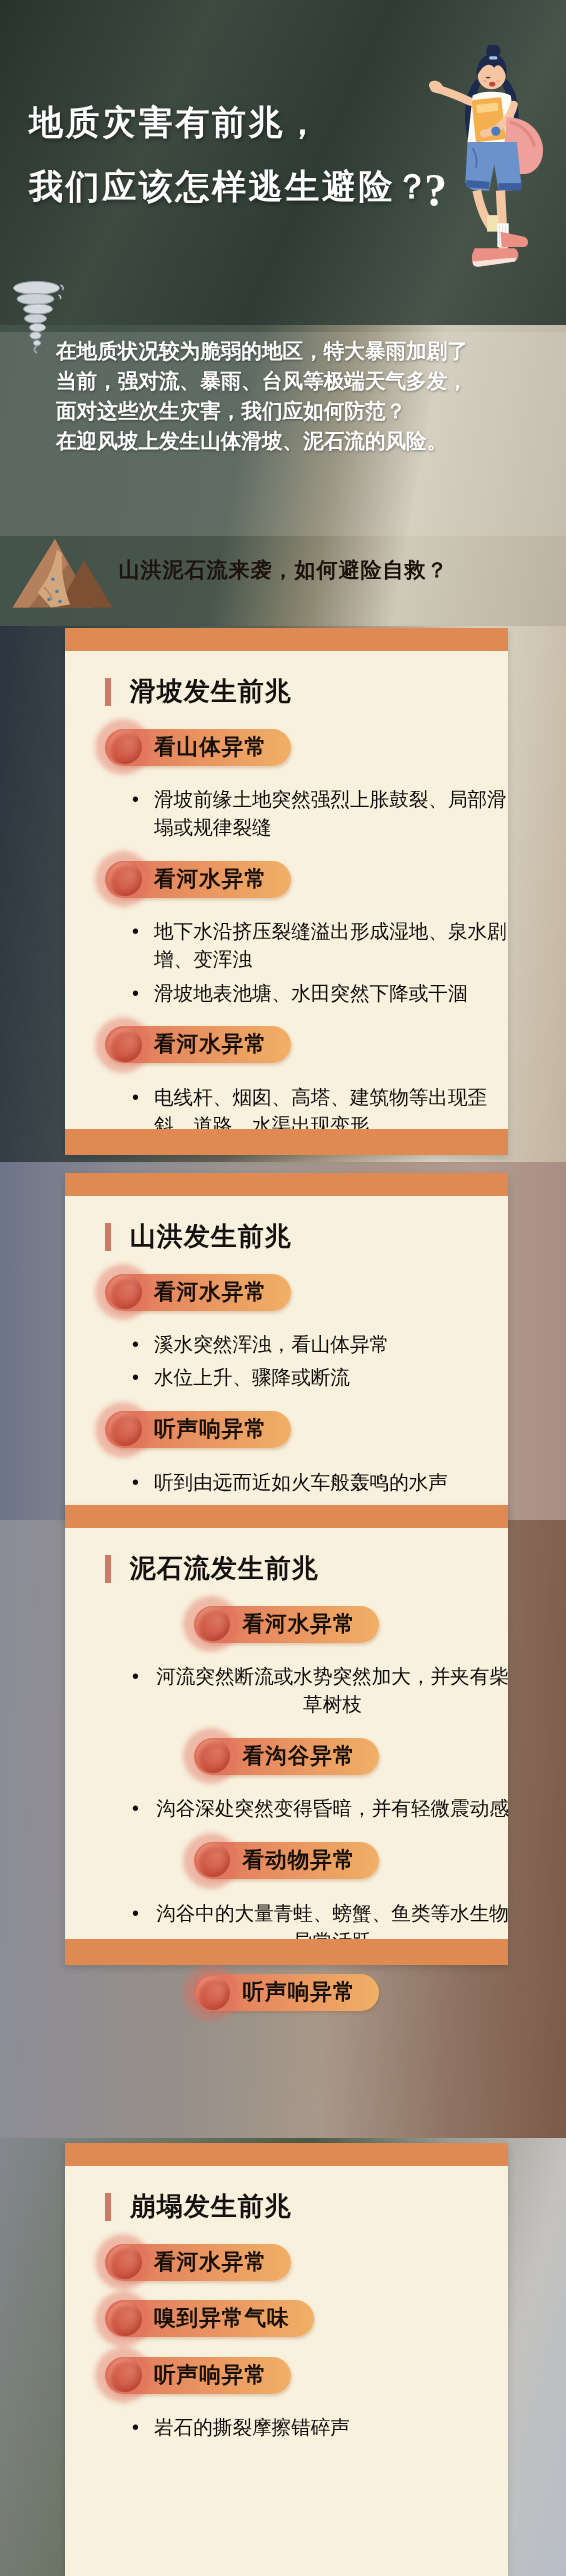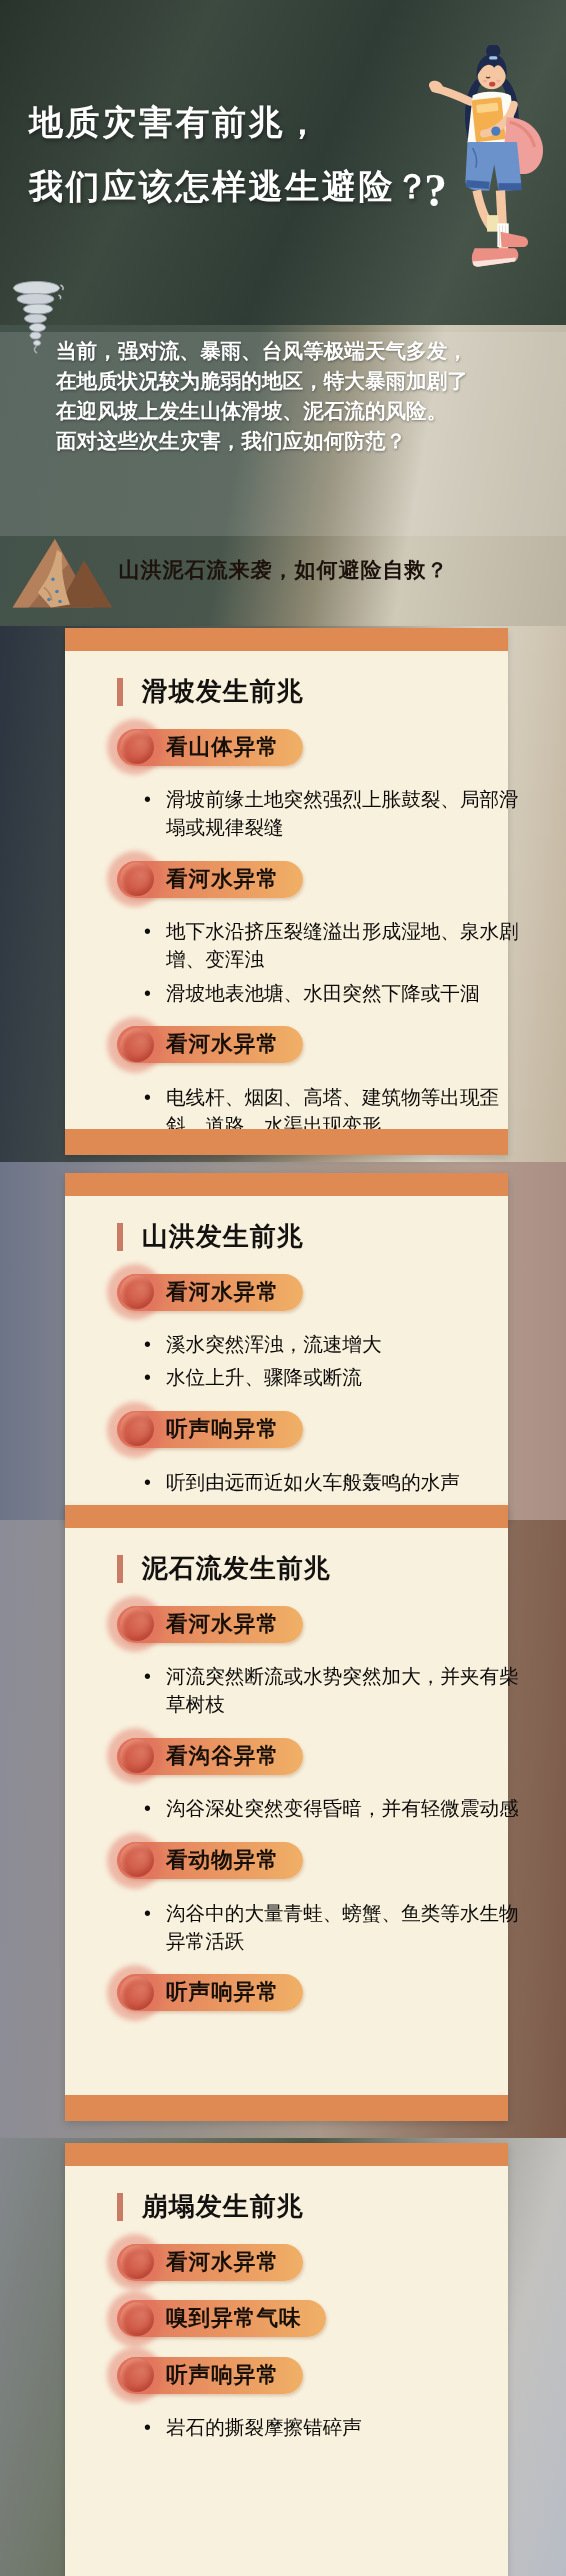--- a/index.html
+++ b/index.html
@@ -31,21 +31,21 @@
       text-shadow:0.5px 1px 2.6px rgba(0,0,0,.4);}
   .main-heading{position:absolute;left:0;top:556px;width:567px;text-align:center;
       font-family:"Liberation Serif","DejaVu Serif",serif;font-weight:700;
       font-size:21px;letter-spacing:1px;color:#1d120c;}
 
   
   .card{position:absolute;left:65px;width:443px;background:#F8F1DE;
         box-shadow:0 2.6px 7.2px rgba(0,0,0,.15);}
   .card-bar-top{height:23px;background:#DF8A52;}
   .card-bar-bottom{position:absolute;left:0;bottom:0;width:100%;height:26px;background:#DF8A52;}
-  .card-body{padding:0 14px;margin-left:38px;}
+  .card-body{padding:0 40px;}
   .sec-title-row{margin-top:23px;display:flex;align-items:center;}
   .sec-bar{display:inline-block;width:6.2px;height:28px;background:#C97B66;margin-right:18.5px;}
   .sec-title{margin:0;font-family:"Liberation Serif","DejaVu Serif",serif;
       font-weight:700;font-size:26px;color:#141210;letter-spacing:1px;}
   .group{margin-top:19.6px;}
   .badge{position:relative;display:inline-block;height:37px;border-radius:18.5px;
       background:linear-gradient(90deg,#E0735F 0%,#E89060 45%,#F0B066 100%);
       padding:0 24px 0 49px;line-height:37px;
       box-shadow:1px 2.1px 3.1px rgba(150,80,40,.25);}
   .badge-glow{position:absolute;left:-10.3px;top:-9.3px;width:56px;height:56px;border-radius:50%;
@@ -133,24 +133,24 @@
     <ellipse cx="56" cy="77" rx="22" ry="9" fill="#CBD1D7" stroke="#9AA2AC" stroke-width="2"></ellipse>
     <ellipse cx="60" cy="95" rx="16" ry="8" fill="#D5DADF" stroke="#9AA2AC" stroke-width="2"></ellipse>
     <ellipse cx="56" cy="111" rx="11" ry="7" fill="#CBD1D7" stroke="#9AA2AC" stroke-width="2"></ellipse>
     <ellipse cx="59" cy="126" rx="7" ry="5" fill="#D5DADF" stroke="#9AA2AC" stroke-width="2"></ellipse>
     <path d="M58,132 q-9,8 1,14" stroke="#9AA2AC" stroke-width="3" fill="none"></path>
     <path d="M106,10 q8,4 4,10 M102,30 q7,3 3,8" stroke="#B9C0C8" stroke-width="3" fill="none"></path>
   </svg>
 
   <div class="intro-overlay"></div>
   <div class="intro">
+      <div class="intro-line">在地质状况较为脆弱的地区，特大暴雨加剧了</div>
       <div class="intro-line">当前，强对流、暴雨、台风等极端天气多发，</div>
-      <div class="intro-line">在地质状况较为脆弱的地区，特大暴雨加剧了</div>
+      <div class="intro-line">面对这些次生灾害，我们应如何防范？</div>
       <div class="intro-line">在迎风坡上发生山体滑坡、泥石流的风险。</div>
-      <div class="intro-line">面对这些次生灾害，我们应如何防范？</div>
     </div>
 
   <svg class="mountain" viewBox="0 0 210 155">
     <polygon points="8,152 92,16 168,152" fill="#9A6A4A"></polygon>
     <polygon points="92,16 118,66 66,120 40,152 8,152" fill="#B5805C"></polygon>
     <polygon points="98,152 150,58 206,152" fill="#7D4F33"></polygon>
     <path d="M96,38 C90,70 78,96 58,122 L84,152 L122,146 C108,108 104,72 106,44 Z" fill="#D3A77C"></path>
     <circle cx="88" cy="96" r="3.5" fill="#4A7FB5"></circle>
     <circle cx="96" cy="120" r="3.5" fill="#4A7FB5"></circle>
     <circle cx="80" cy="136" r="3.5" fill="#4A7FB5"></circle>
@@ -181,29 +181,29 @@
         <div class="card-bar-bottom"></div>
       </section>
       <section class="card" style="top: 1173px; height: 348px;">
         <div class="card-bar-top"></div>
         <div class="card-body">
           <div class="sec-title-row">
             <span class="sec-bar"></span>
             <h2 class="sec-title">山洪发生前兆</h2>
           </div>
           <div class="group"><div class="badge"><span class="badge-glow"></span><span class="badge-knob"></span><span class="badge-label">看河水异常</span></div><ul class="bullets">
-              <li>溪水突然浑浊，流速增大</li>
+              <li>溪水突然浑浊，看山体异常</li>
               <li>水位上升、骤降或断流</li>
             </ul></div>
           <div class="group"><div class="badge"><span class="badge-glow"></span><span class="badge-knob"></span><span class="badge-label">听声响异常</span></div><ul class="bullets">
               <li>听到由远而近如火车般轰鸣的水声</li>
             </ul></div>
         </div>
       </section>
-      <section class="card" style="top: 1505px; height: 616px;">
+      <section class="card" style="top: 1505px; height: 460px; text-align: center;">
         <div class="card-bar-top"></div>
         <div class="card-body">
           <div class="sec-title-row">
             <span class="sec-bar"></span>
             <h2 class="sec-title">泥石流发生前兆</h2>
           </div>
           <div class="group"><div class="badge"><span class="badge-glow"></span><span class="badge-knob"></span><span class="badge-label">看河水异常</span></div><ul class="bullets">
               <li>河流突然断流或水势突然加大，并夹有柴草树枝</li>
             </ul></div>
           <div class="group"><div class="badge"><span class="badge-glow"></span><span class="badge-knob"></span><span class="badge-label">看沟谷异常</span></div><ul class="bullets">

